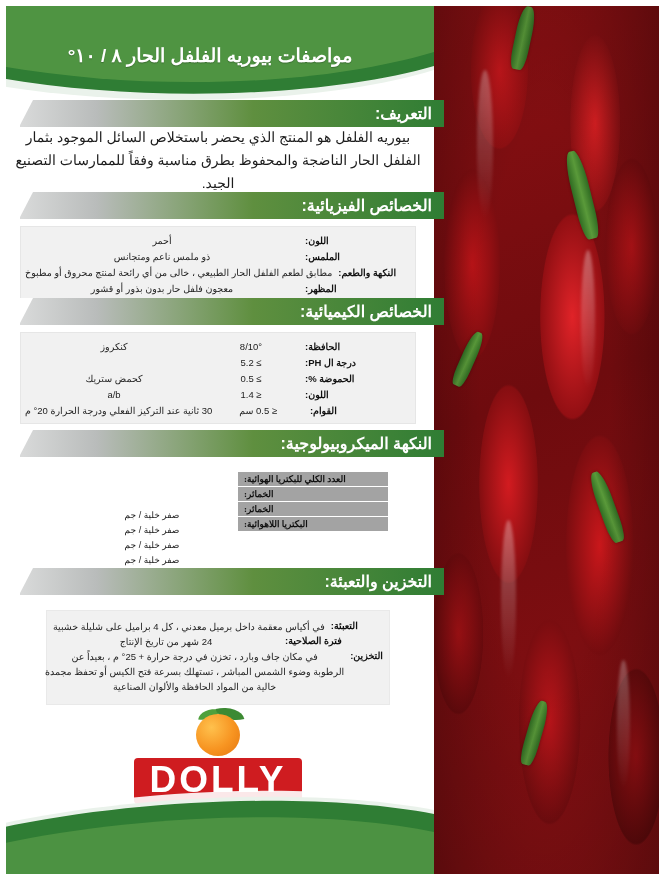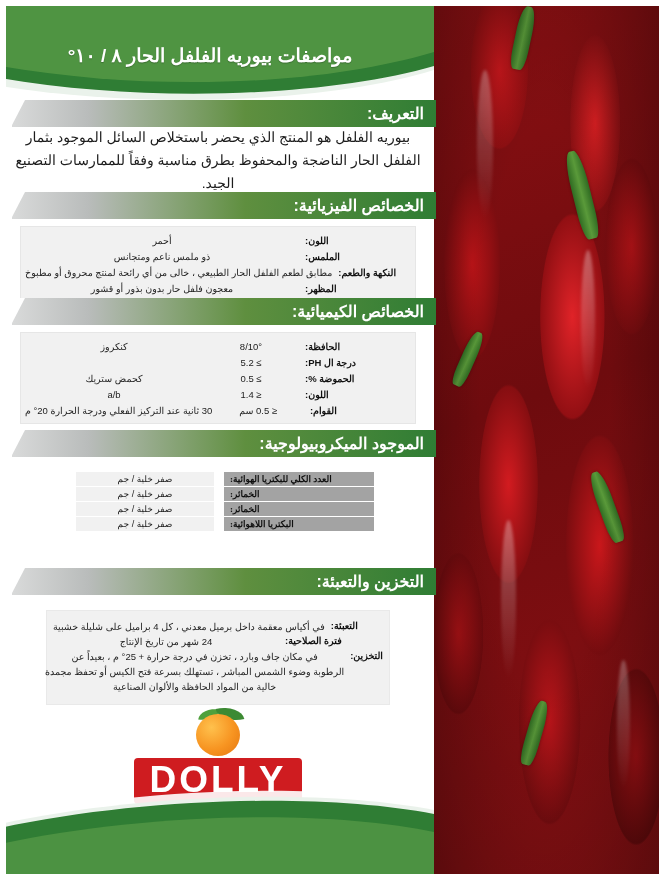--- a/index.html
+++ b/index.html
@@ -80,21 +80,21 @@
     font-size: 19px;
     font-weight: bold;
     letter-spacing: 0px;
     direction: rtl;
     text-shadow: 0 1px 1px rgba(0,0,0,.25);
   }
 
   
   .sec {
     position: absolute;
-    left: 12px;
+    left: 20px;
     width: 424px;
     height: 27px;
   }
   .sec-bar {
     position: absolute; inset: 0;
     background: linear-gradient(90deg, #d9dada 0%, #b9bcbb 18%, #5f8f3f 55%, #2f7d34 100%);
   }
   .sec-bar::after {
     
     content: "";
@@ -180,27 +180,28 @@
     background: #a3a3a3;
     border-bottom: 1px solid #ffffff;
     text-align: left;
     padding-left: 6px;
     line-height: 15px;
     font-weight: bold;
     color: #111;
     font-family: Liberation Serif, serif;
   }
   .micro-val {
-    width: 138px;
+    width: 152px;
     background: #f1f1f1;
     border-bottom: 1px solid #ffffff;
     text-align: center;
     line-height: 15px;
     color: #222;
     margin-right: 10px;
+    margin-top: 36px;
   }
 
   
   .storage {
     position: absolute;
     background: #f1f1f1;
     border: 1px solid #e9e9e9;
     direction: rtl;
   }
   .st-row { display: flex; font-size: 9.5px; color: #222; }
@@ -387,21 +388,21 @@
       <div class="spec-row">
         <div class="spec-label">القوام:</div>
         <div class="spec-val2">≤ 0.5 سم</div>
         <div class="spec-val">30 ثانية عند التركيز الفعلي ودرجة الحرارة 20° م</div>
       </div>
     </div>
 
     <div class="sec" style="top:430px;">
       <div class="sec-bar"></div>
       <div class="sec-tail"></div>
-      <div class="sec-title">الموجود الميكروبيولوجية:</div>
+      <div class="sec-title">النكهة الميكروبيولوجية:</div>
     </div>
 
     <div class="micro" style="top:472px; left:76px;">
       <div class="micro-row">
         <div class="micro-label">العدد الكلي للبكتريا الهوائية:</div>
         <div class="micro-val">صفر خلية / جم</div>
       </div>
       <div class="micro-row">
         <div class="micro-label">الخمائر:</div>
         <div class="micro-val">صفر خلية / جم</div>

